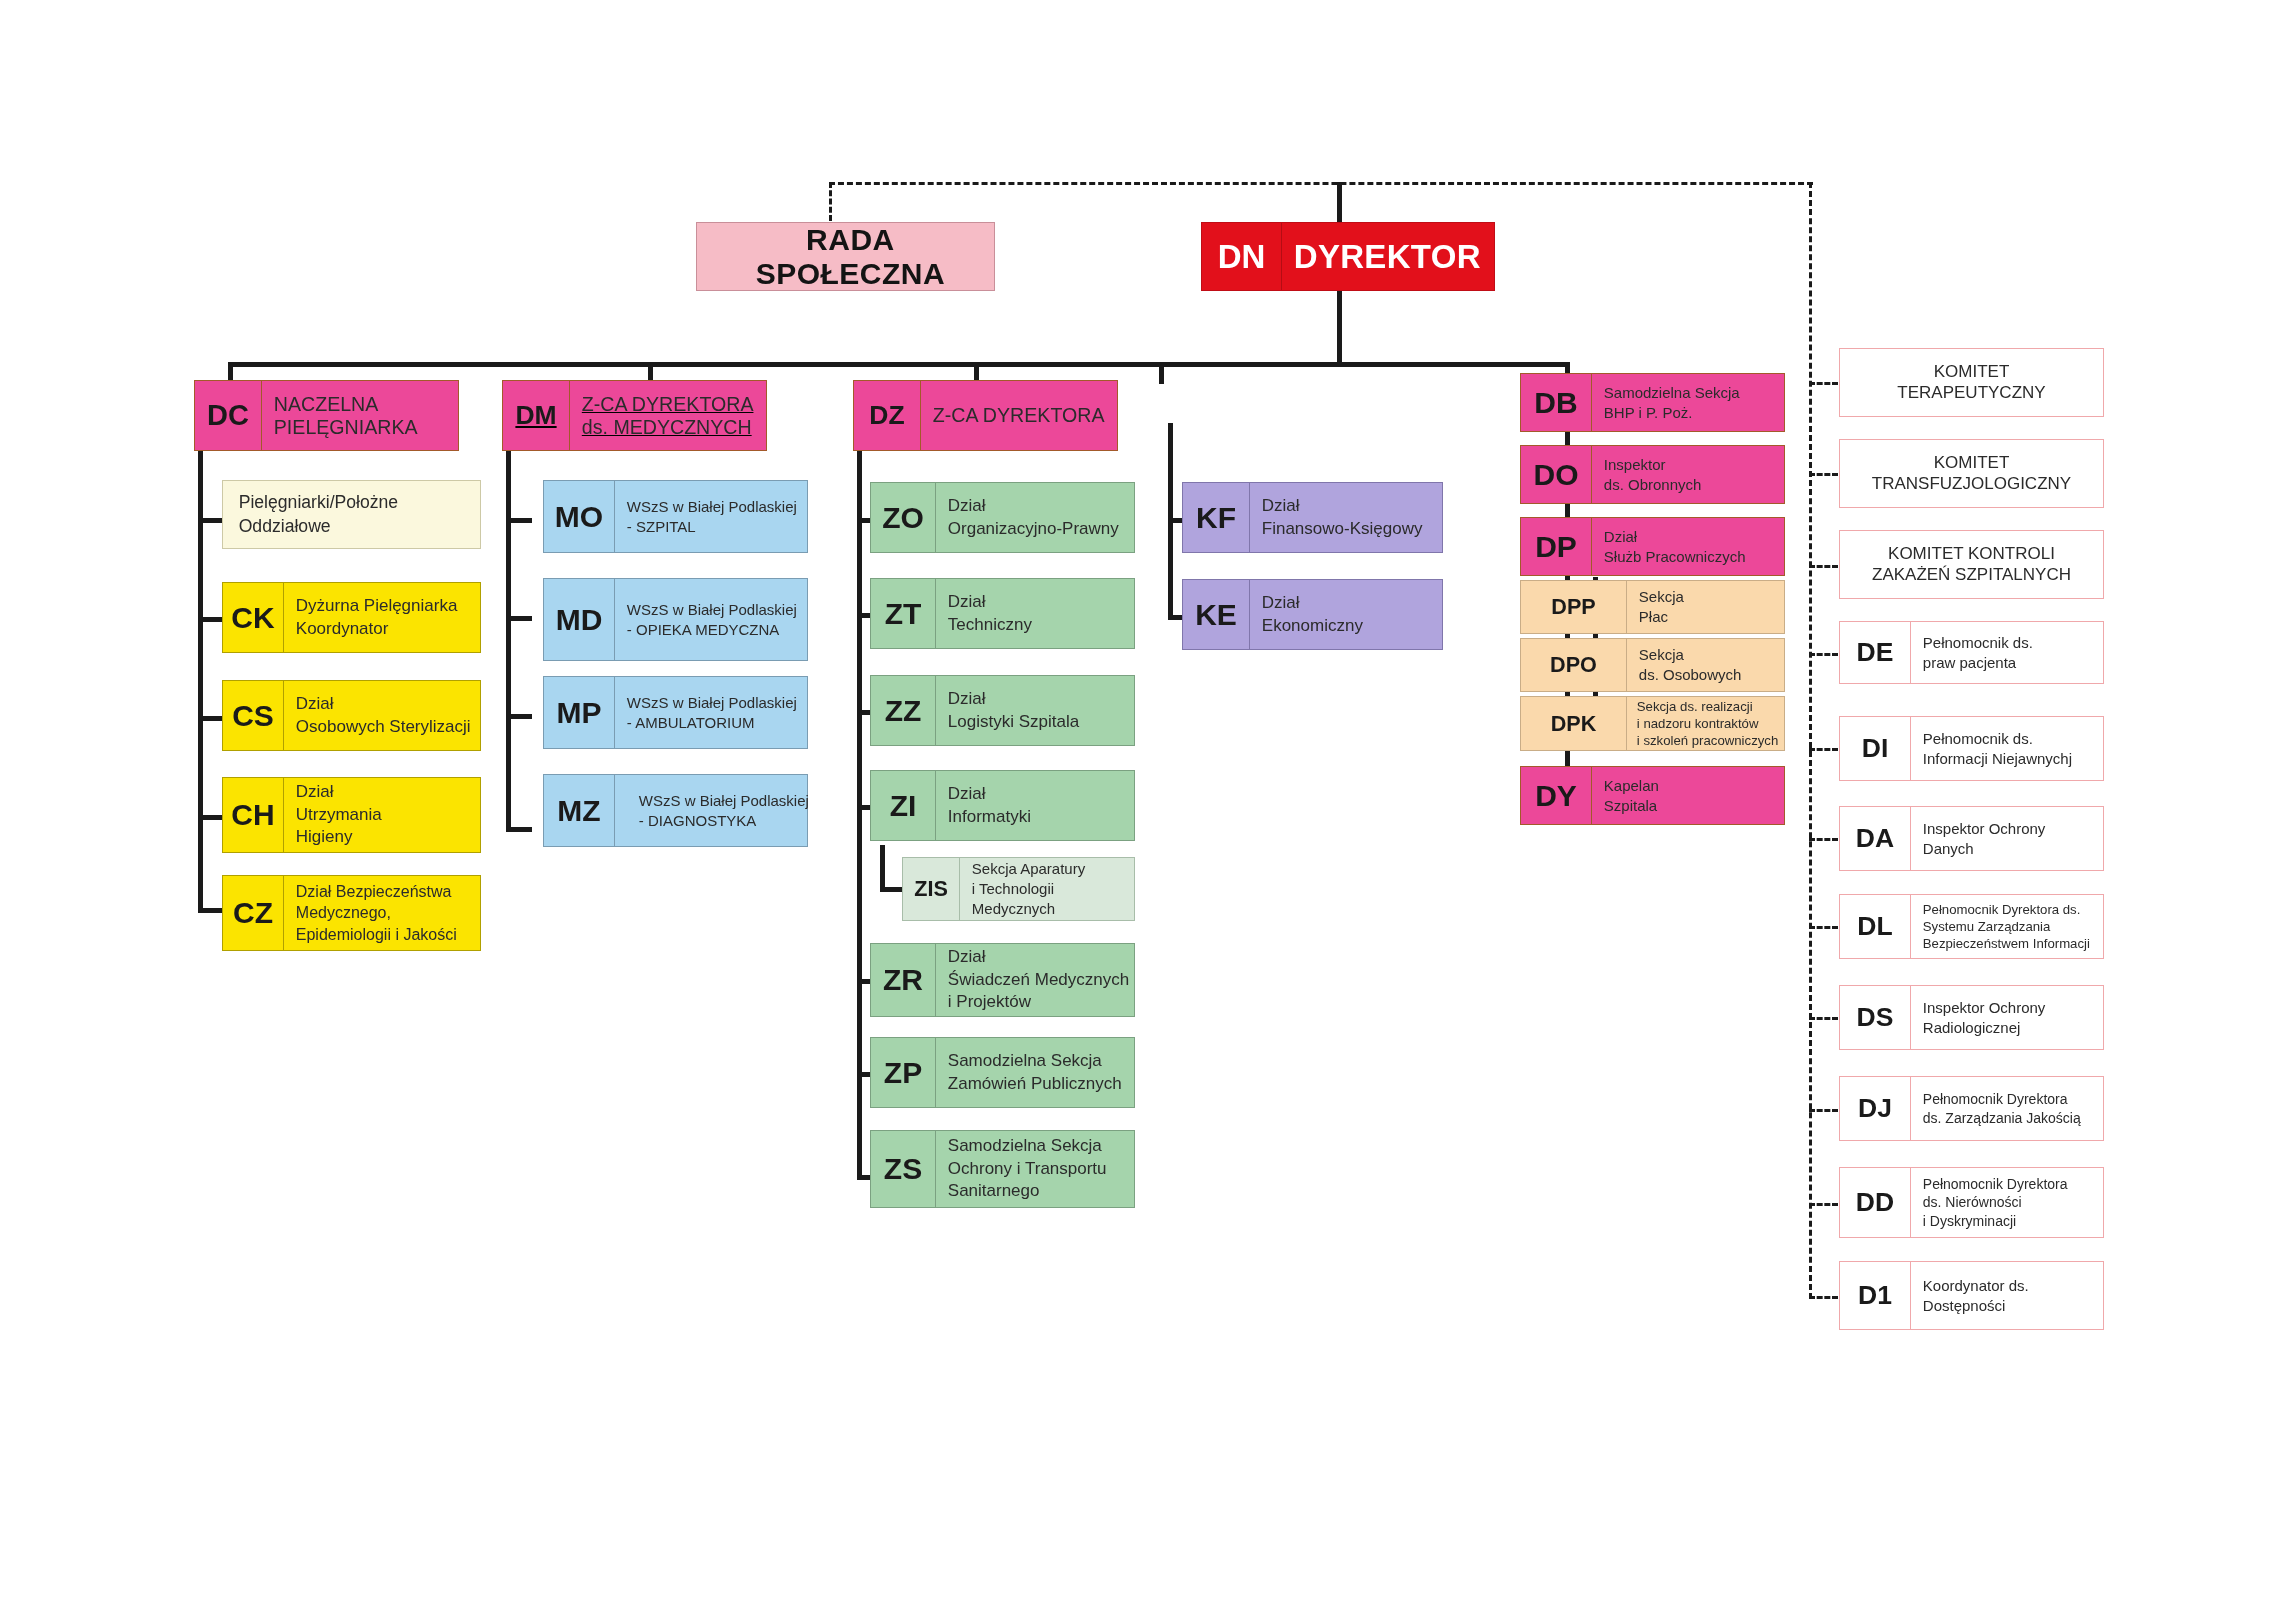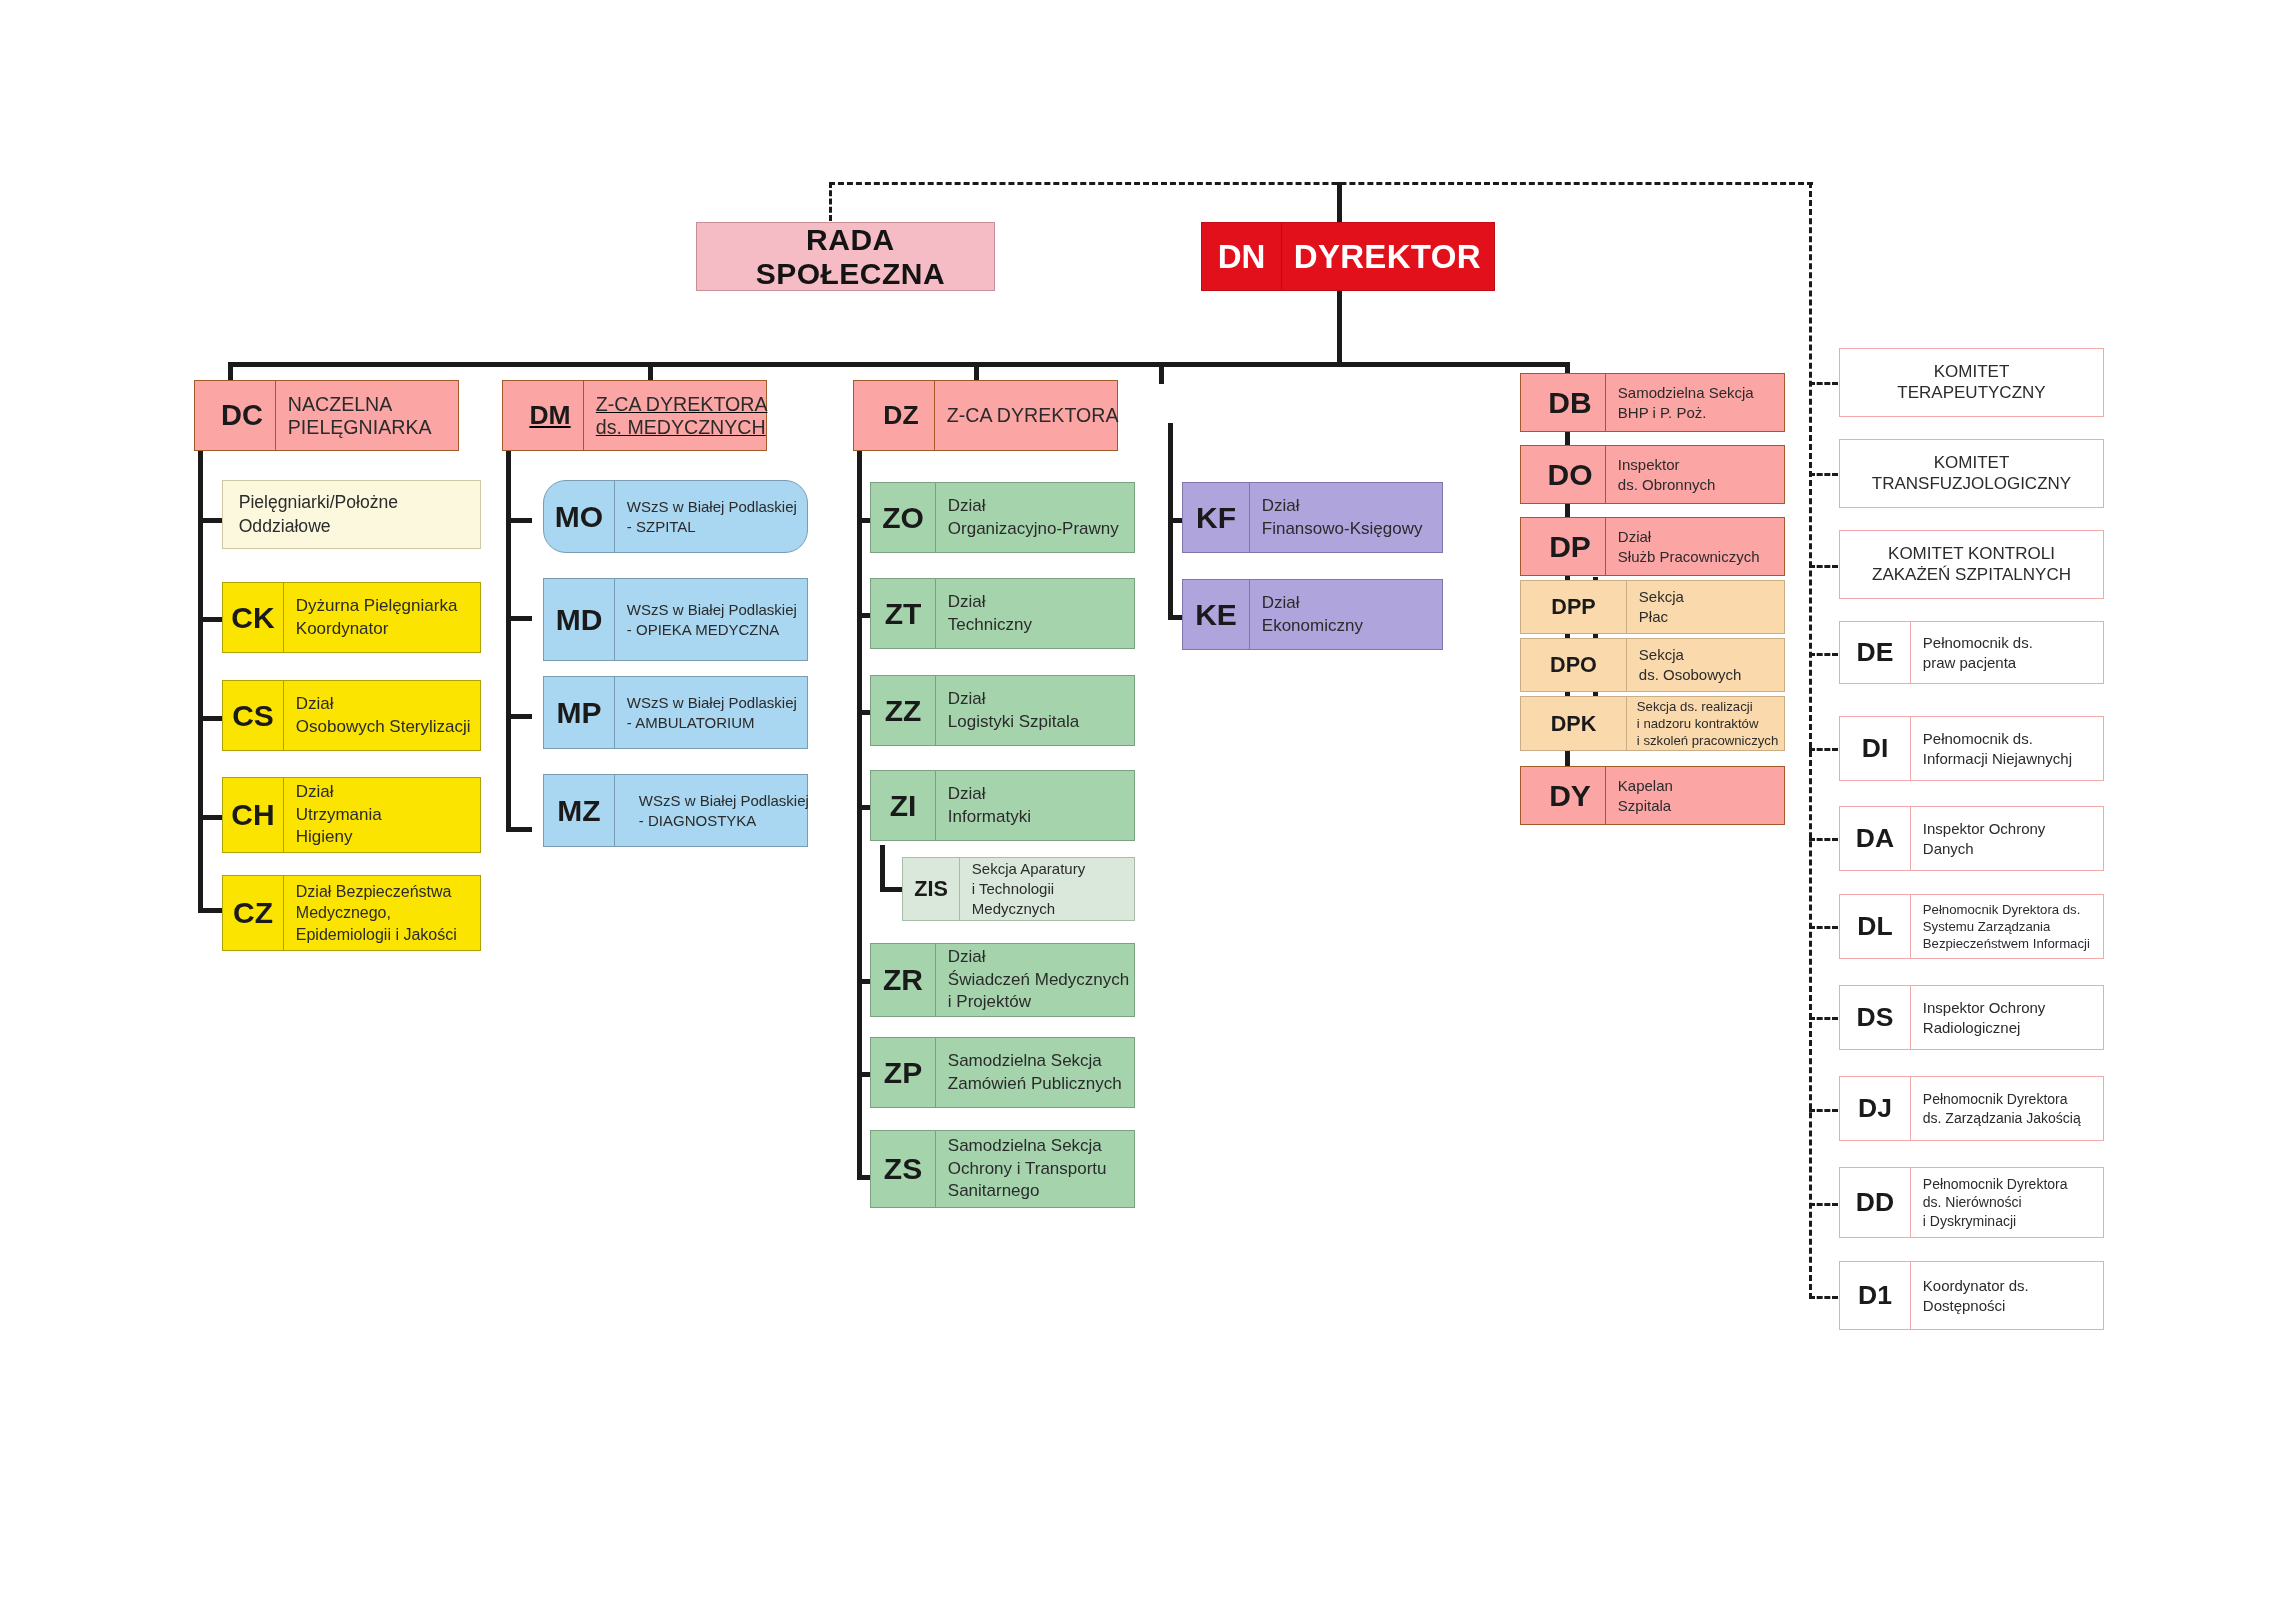--- a/index.html
+++ b/index.html
@@ -51,21 +51,21 @@
 
   
   .c-red{      background:#e2101b; }
   .c-red .code, .c-red .label{ color:#ffffff; }
   .c-red .code{ border-right:1px solid #b50d14; }
   .c-red{ border:1px solid #c00d16; }
 
   .c-pink{ background:#f6bcc6; border:1px solid #c98f99; }
   .c-pink .label{ color:#141414; }
 
-  .c-orange{ background:#fca5a5; border:1px solid #a35a2a;padding-left:14px; }
+  .c-orange{ background:#ec4899; border:1px solid #a35a2a; }
   .c-orange .code{ border-right:1px solid #a35a2a; }
 
   .c-yellow{ background:#fbe400; border:1px solid #b0a000; }
   .c-yellow .code{ border-right:1px solid #b0a000; }
 
   .c-cream{ background:#fbf8dd; border:1px solid #cdc9a6; }
 
   .c-blue{ background:#a9d6f0; border:1px solid #7a9cb2; }
   .c-blue .code{ border-right:1px solid #7a9cb2; }
 
@@ -212,21 +212,21 @@
   <div class="ln-h" style="left:506px;top:827px;width:25.5px;height:4.9px;"></div>
 
   <div class="node c-orange" style="left:502px;top:380px;width:265px;height:71px;text-decoration:underline;">
     <div class="code t-code-md" style="width:67px;">DM</div>
     <div class="label t-lvl1-lab">
       <span class="ln">Z-CA DYREKTORA</span>
       <span class="ln">ds. MEDYCZNYCH</span>
     </div>
   </div>
 
-  <div class="node c-blue" style="left:543px;top:480px;width:265px;height:73px;border-radius:23px;">
+  <div class="node c-blue" style="left:543px;top:480px;width:265px;height:73px;">
     <div class="code t-code-lg" style="width:71px;">MO</div>
     <div class="label t-lab-sm">
       <span class="ln">WSzS w Białej Podlaskiej</span>
       <span class="ln">- SZPITAL</span>
     </div>
   </div>
 
   <div class="node c-blue" style="left:543px;top:578px;width:265px;height:83px;">
     <div class="code t-code-lg" style="width:71px;">MD</div>
     <div class="label t-lab-sm">

